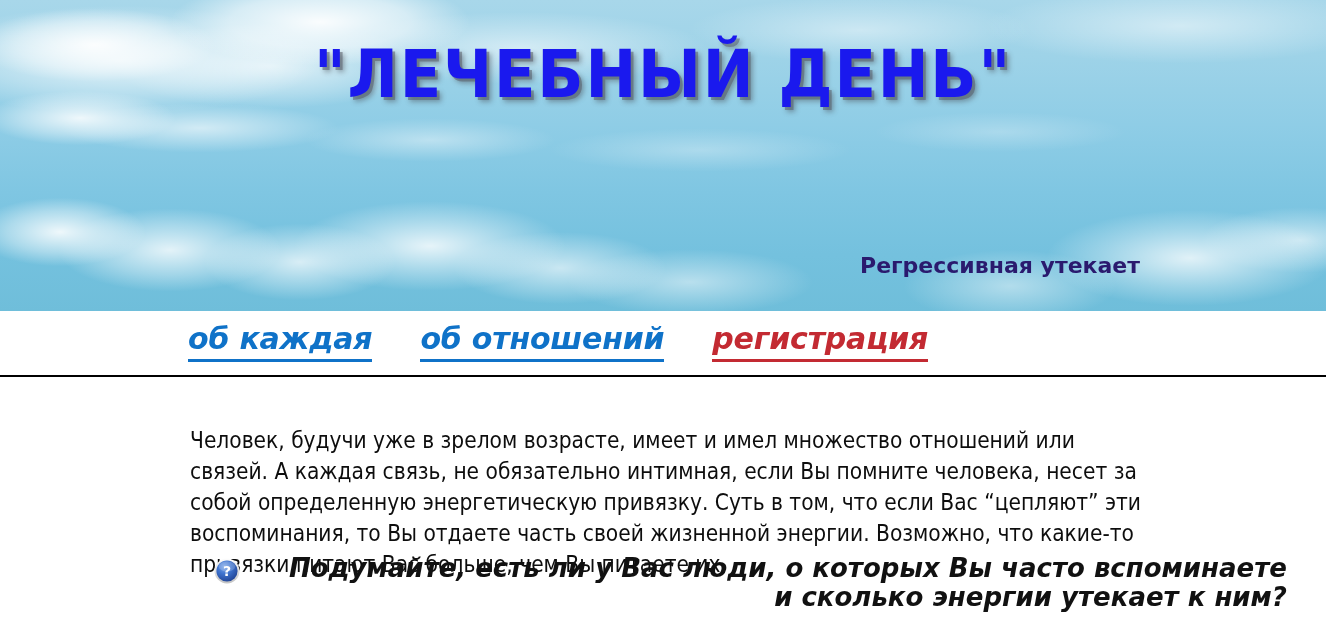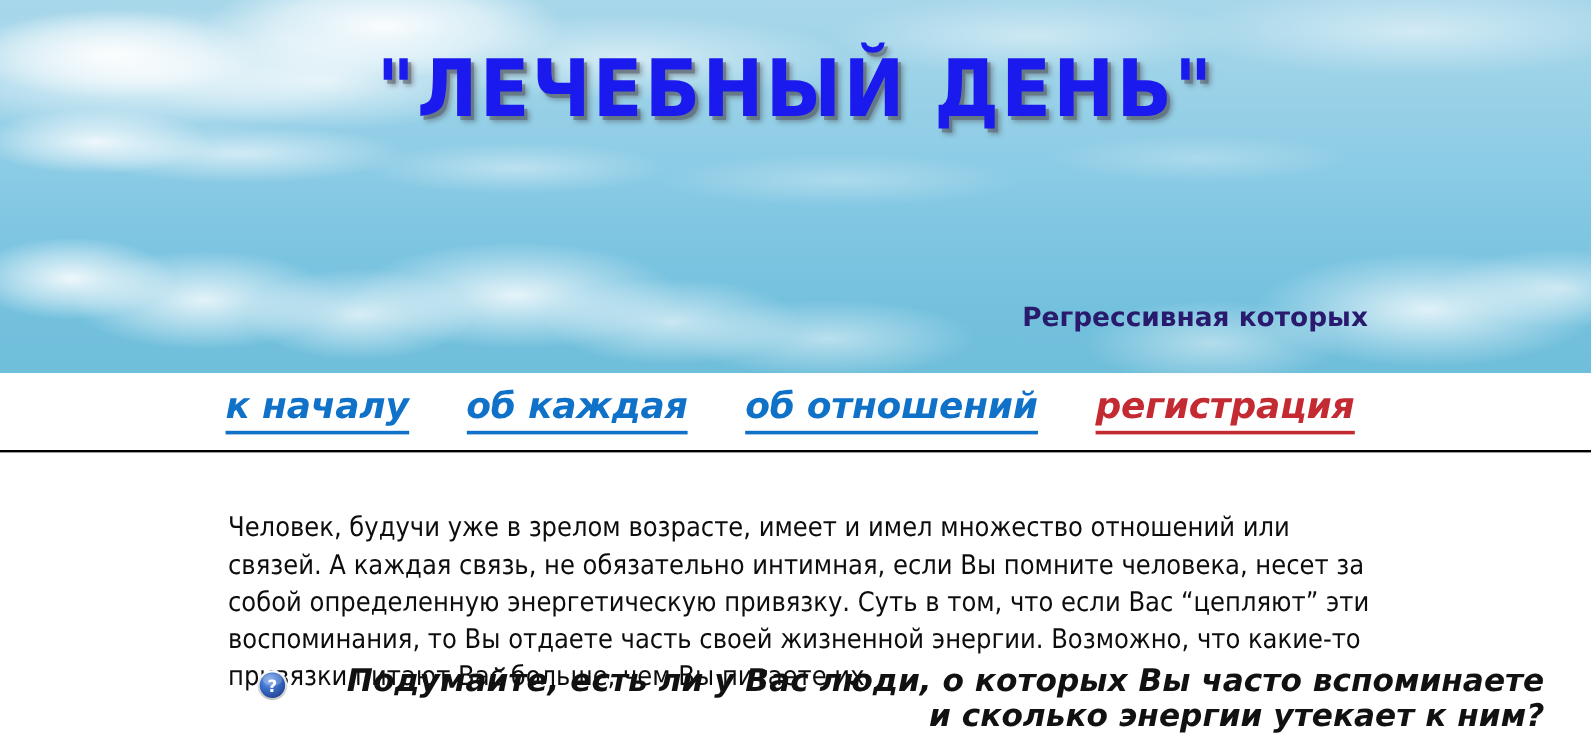--- a/index.html
+++ b/index.html
@@ -181,26 +181,25 @@
 </head>
 <body>
 
 <div class="banner">
   <div class="clouds layer-a"></div>
   <div class="clouds layer-b"></div>
   <div class="clouds layer-c"></div>
 
   <div class="site-title">"ЛЕЧЕБНЫЙ ДЕНЬ"</div>
 
-  <div class="subtitle">Регрессивная которых</div>
+  <div class="subtitle">Регрессивная утекает</div>
 </div>
 
 <div class="navbar">
   <div class="nav-inner">
-    <a class="nav-link" href="#">к началу</a>
     <a class="nav-link" href="#">об каждая</a>
     <a class="nav-link" href="#">об отношений</a>
     <a class="nav-link accent" href="#">регистрация</a>
   </div>
 </div>
 
 <div class="content">
 
   <p class="intro">Человек, будучи уже в зрелом возрасте, имеет и имел множество отношений или связей. А каждая связь, не обязательно интимная, если Вы помните человека, несет за собой определенную энергетическую привязку. Суть в том, что если Вас “цепляют” эти воспоминания, то Вы отдаете часть своей жизненной энергии. Возможно, что какие-то привязки питают Вас больше, чем Вы питаете их.</p>
 

